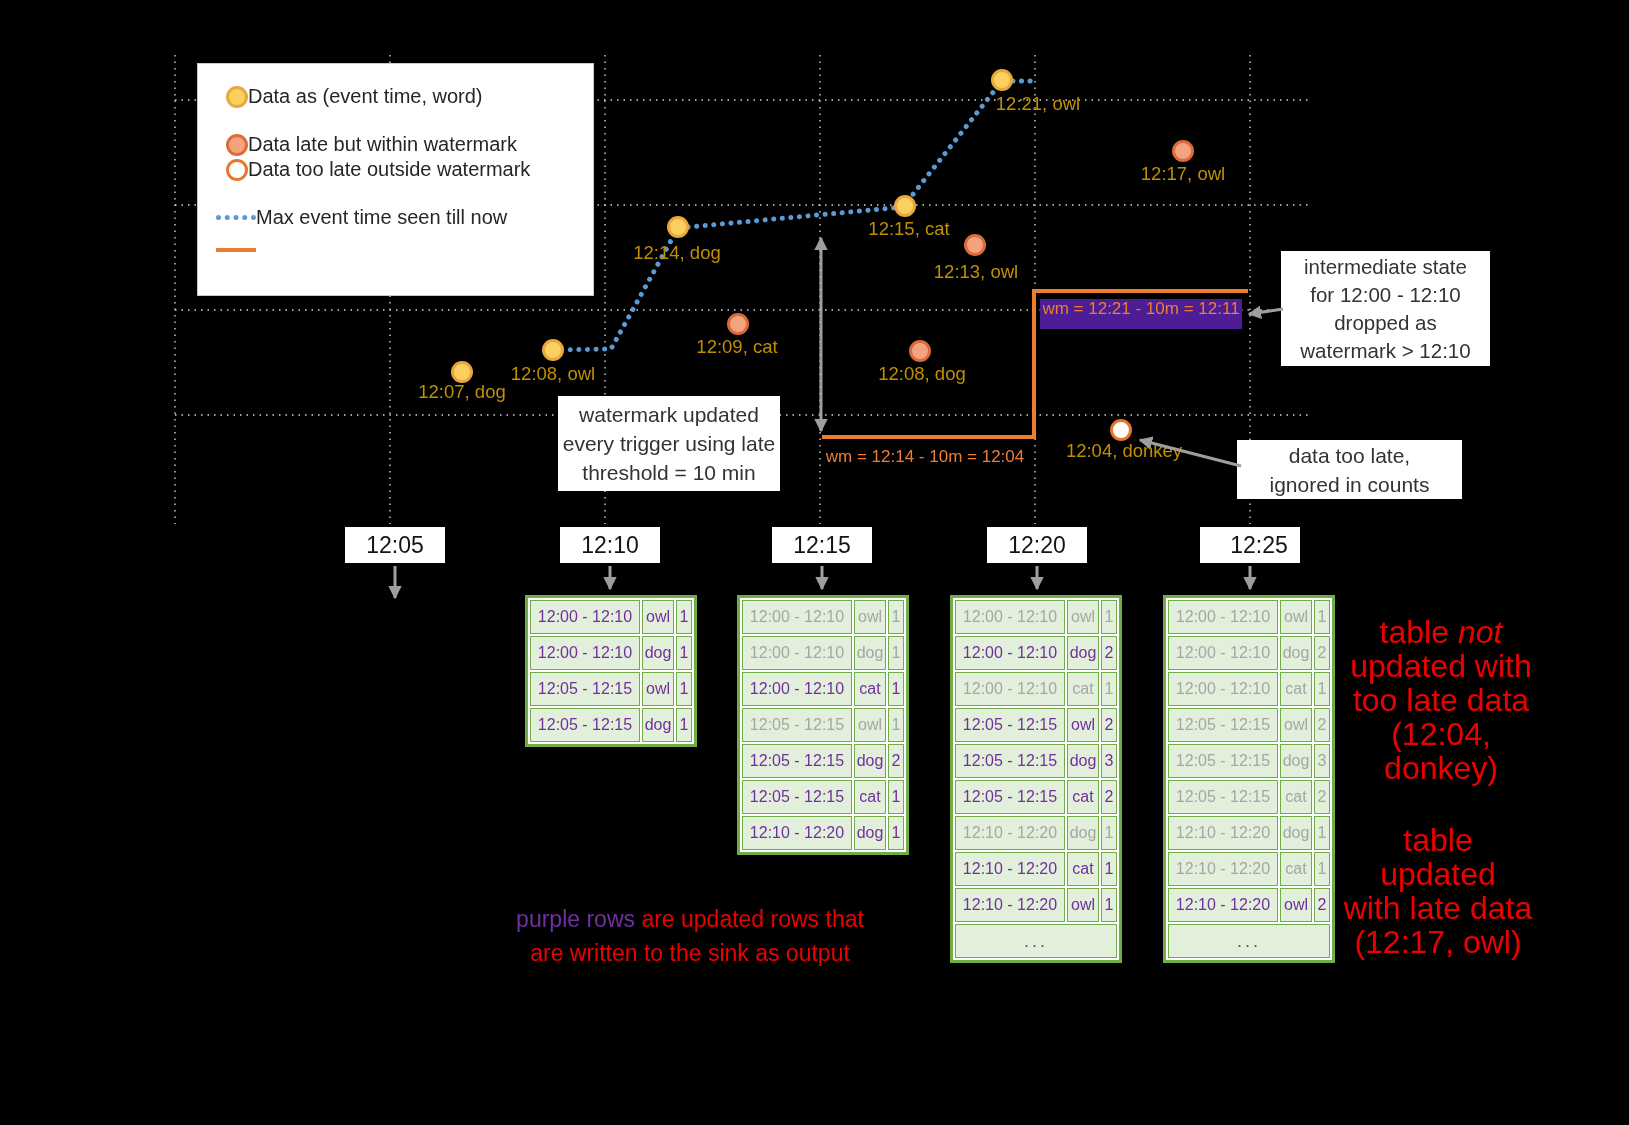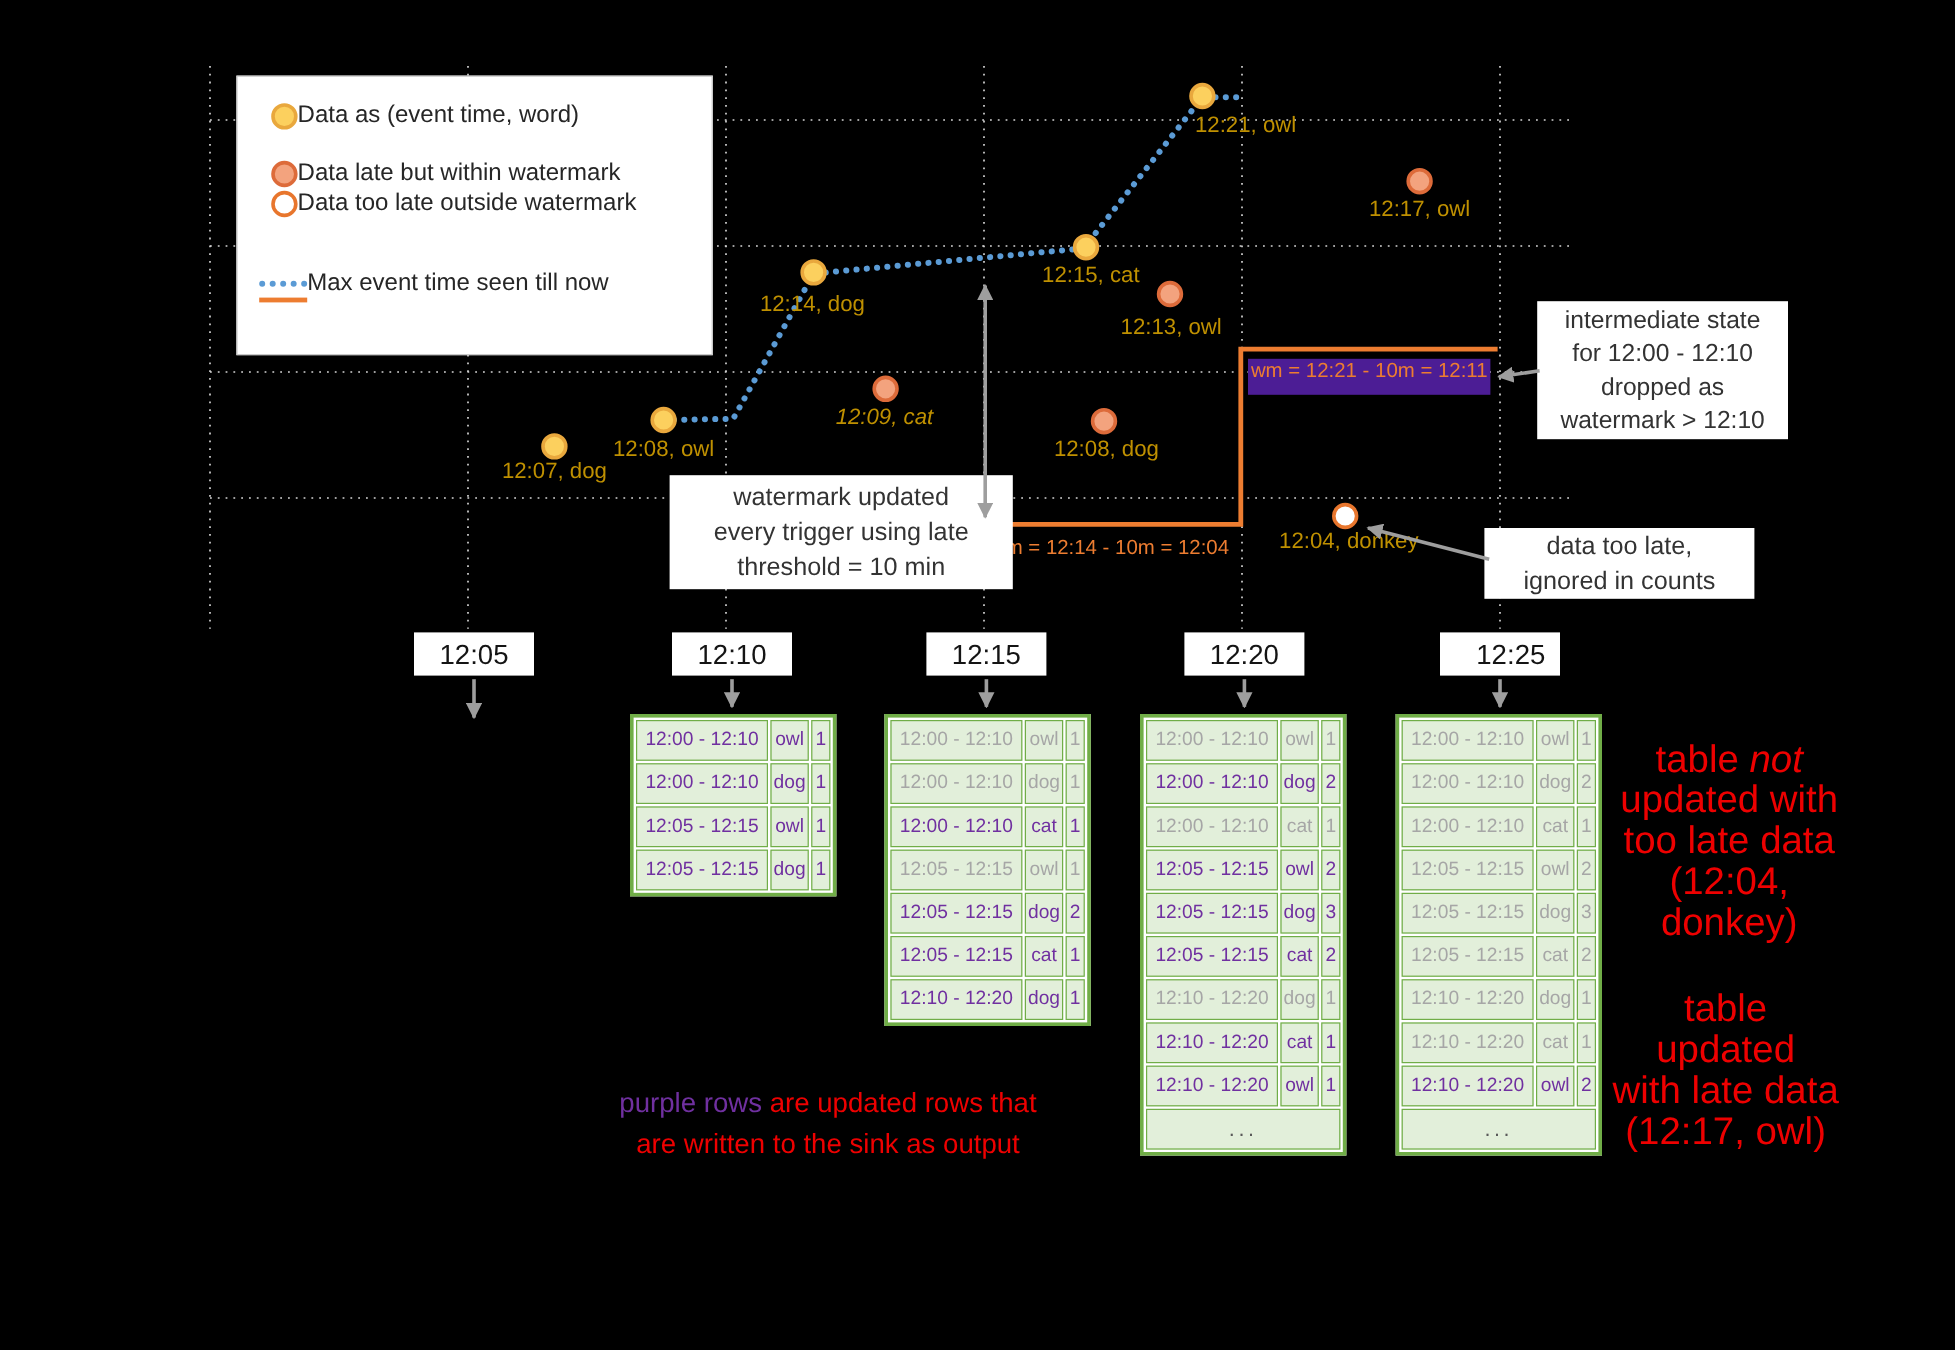--- a/index.html
+++ b/index.html
@@ -54,21 +54,21 @@
     background: #4c1d95; color: #ed7d31; font-size: 17px;
     display: flex; align-items: flex-start; justify-content: center;
   }
 
   
   .callout {
     position: absolute; background: #fff; color: #333;
     display: flex; align-items: center; justify-content: center; text-align: center;
   }
   .callout span { white-space: pre-line; line-height: 29px; font-size: 21px; }
-  #callout-trigger      { left: 558px;  top: 396px; width: 286px; height: 95px; }
+  #callout-trigger      { left: 558px;  top: 396px; width: 222px; height: 95px; }
   #callout-intermediate { left: 1281px; top: 251px; width: 209px; height: 115px; }
   #callout-intermediate span { font-size: 20.5px; line-height: 28px; }
   #callout-toolate      { left: 1237px; top: 440px; width: 225px; height: 59px; }
 
   
   .timebox {
     position: absolute; top: 527px; width: 100px; height: 36px; background: #fff;
     color: #141414; font-size: 23px; display: flex; align-items: center; justify-content: center;
   }
   #tb-0 { left: 345px; }  #tb-1 { left: 560px; }  #tb-2 { left: 772px; }
@@ -131,21 +131,21 @@
       <div class="plabel" style="left: 462px; top: 392px;">12:07, dog</div>
       <div class="dot ontime" style="left: 553px; top: 350px;"></div>
       <div class="plabel" style="left: 553px; top: 374px;">12:08, owl</div>
       <div class="dot ontime" style="left: 678px; top: 227px;"></div>
       <div class="plabel" style="left: 677px; top: 253px;">12:14, dog</div>
       <div class="dot ontime" style="left: 905px; top: 206px;"></div>
       <div class="plabel" style="left: 909px; top: 229px;">12:15, cat</div>
       <div class="dot ontime" style="left: 1002px; top: 80px;"></div>
       <div class="plabel" style="left: 1038px; top: 104px;">12:21, owl</div>
       <div class="dot late" style="left: 738px; top: 324px;"></div>
-      <div class="plabel" style="left: 737px; top: 347px; font-style: italic;">12:09, cat</div>
+      <div class="plabel" style="left: 737px; top: 347px;">12:09, cat</div>
       <div class="dot late" style="left: 975px; top: 245px;"></div>
       <div class="plabel" style="left: 976px; top: 272px;">12:13, owl</div>
       <div class="dot late" style="left: 920px; top: 351px;"></div>
       <div class="plabel" style="left: 922px; top: 374px;">12:08, dog</div>
       <div class="dot late" style="left: 1183px; top: 151px;"></div>
       <div class="plabel" style="left: 1183px; top: 174px;">12:17, owl</div>
       <div class="dot toolate" style="left: 1121px; top: 430px;"></div>
       <div class="plabel" style="left: 1124px; top: 451px;">12:04, donkey</div>
     </div>
 
@@ -155,21 +155,21 @@
       <span class="lg-label">Data as (event time, word)</span>
     </div>
     <div class="legend-item" style="left:28px; top:69px;">
       <span class="lg-dot late"></span>
       <span class="lg-label">Data late but within watermark</span>
     </div>
     <div class="legend-item" style="left:28px; top:94px;">
       <span class="lg-dot toolate"></span>
       <span class="lg-label">Data too late outside watermark</span>
     </div>
-    <div class="legend-item" style="left:18px; top:142px;margin-top:19px;">
+    <div class="legend-item" style="left:18px; top:142px;">
       <span class="lg-line blue"></span>
       <span class="lg-label">Max event time seen till now</span>
     </div>
     <div class="legend-item wm" style="left:18px; top:173px;">
       <span class="lg-line orange"></span>
     </div>
   </div>
 
   <div id="wm1">wm = 12:14 - 10m = 12:04</div>
   <div id="wm2">

